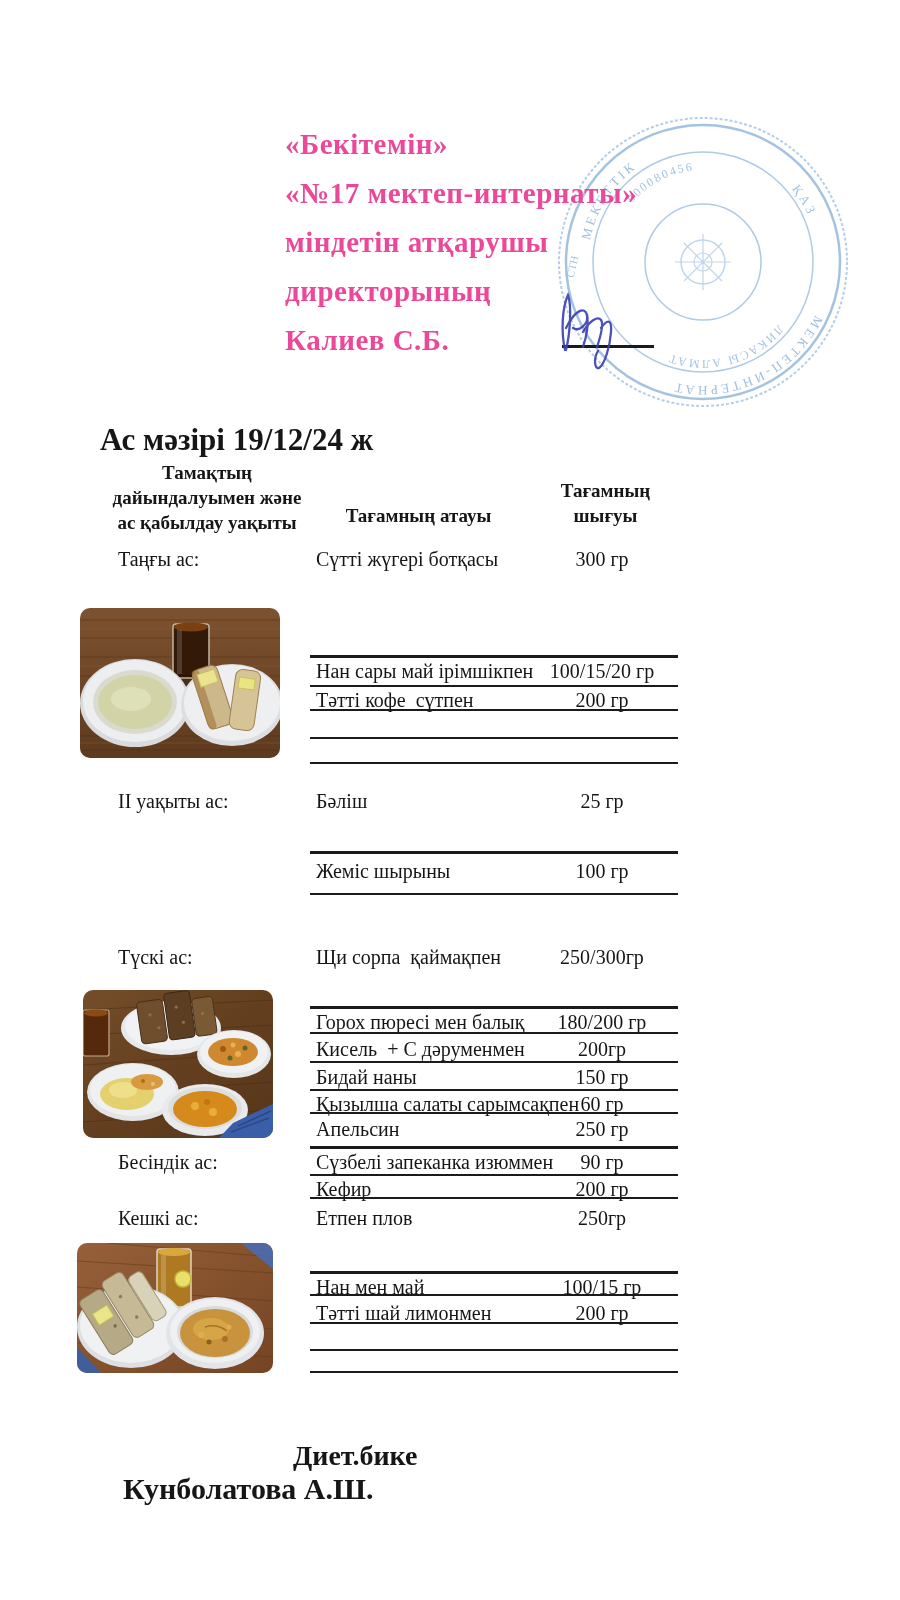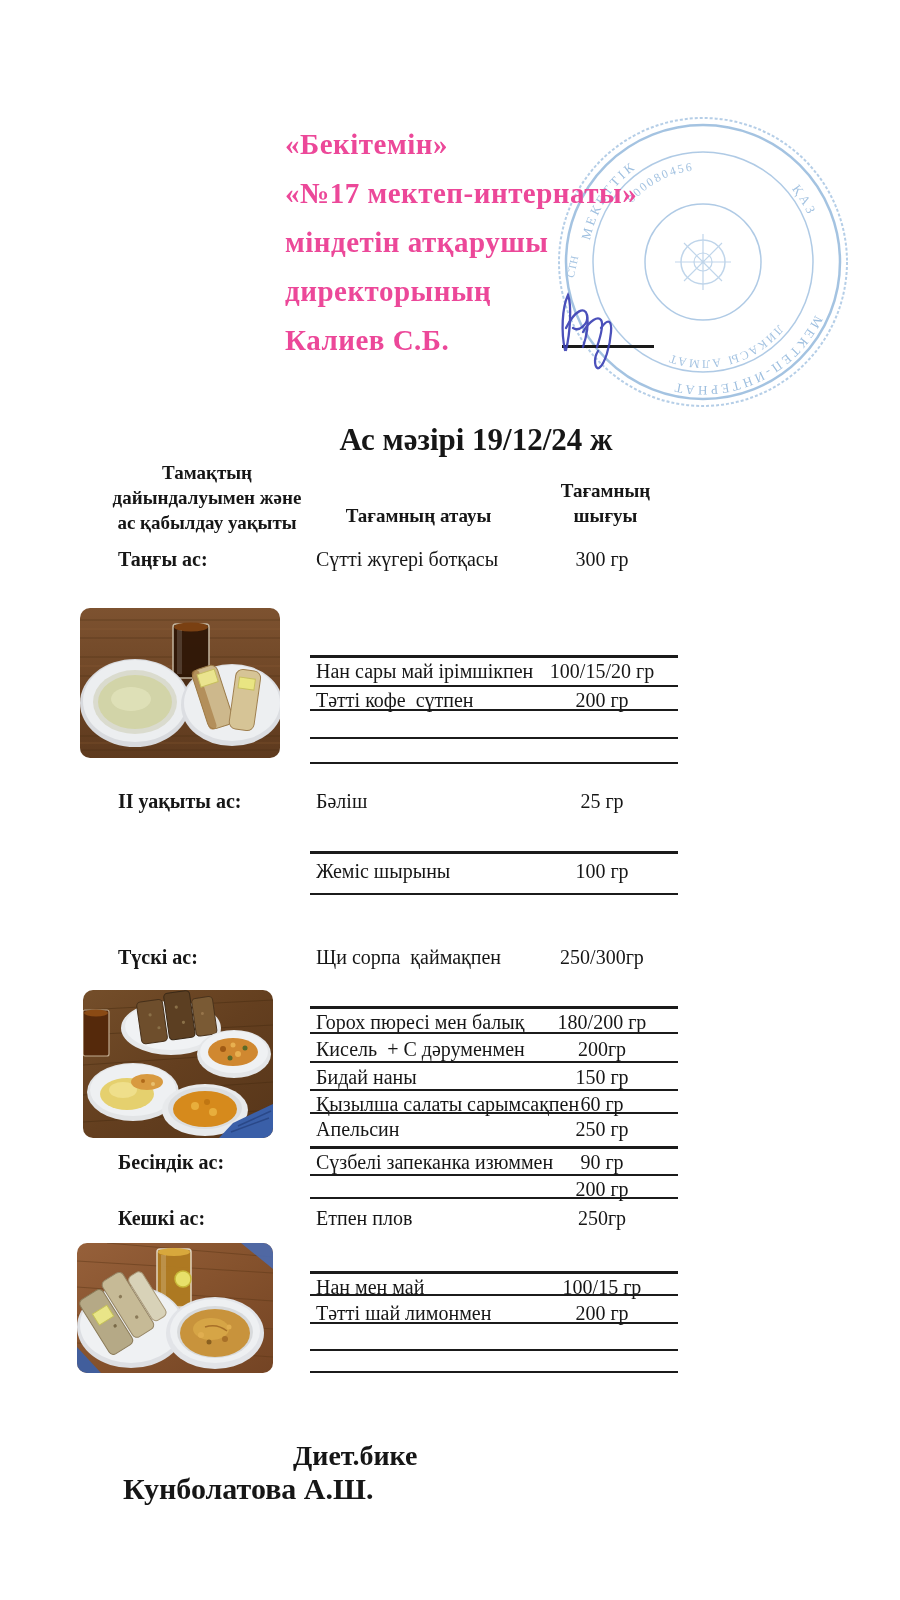--- a/index.html
+++ b/index.html
@@ -16,31 +16,31 @@
     position:absolute;top:120px;right:55px;width:560px;
     text-align:left;font-weight:bold;font-size:29px;line-height:49px;
     letter-spacing:0.5px;color:#ec4899;
   }
   .approval .line:nth-child(2){margin-right:-52px;font-family:Liberation Serif, serif;}
 
   .sig-underline{position:absolute;left:562px;top:345px;width:92px;height:3px;background:#1a1a1a;}
   .signature{position:absolute;left:548px;top:288px;width:118px;height:84px;}
 
   
-  .title{position:absolute;top:422px;left:100px;width:752px;text-align:center;
+  .title{position:absolute;top:422px;left:100px;width:752px;text-align:left;
     font-size:31px;font-weight:bold;}
 
   
   .h-col{font-weight:bold;font-size:19px;line-height:25px;text-align:center;}
   .h-col1{position:absolute;top:460px;left:92px;width:230px;}
   .h-col2{position:absolute;top:503px;left:326px;width:185px;}
   .h-col3{position:absolute;top:478px;left:523px;width:165px;}
 
   
-  .meal{position:absolute;left:118px;width:195px;font-weight:bold;font-size:20px;white-space:pre;}
+  .meal{position:absolute;left:118px;width:195px;font-weight:normal;font-size:20px;white-space:pre;}
   .dish{position:absolute;left:316px;width:265px;font-size:20px;white-space:pre;}
   .out{position:absolute;left:523px;width:158px;font-size:20px;text-align:center;white-space:pre;}
 
   
   .rule{position:absolute;left:310px;width:368px;height:2px;background:#1b1b1b;}
   .rule.thick{height:3px;}
 
   
   .photo{position:absolute;border-radius:10px;overflow:hidden;}
   .photo svg{display:block;}
@@ -168,20 +168,21 @@
   <div class="out" style="top:1093px">60 гр</div>
   <div class="rule" style="top:1112px"></div>
   <div class="dish" style="top:1118px">Апельсин</div>
   <div class="out" style="top:1118px">250 гр</div>
   <div class="rule thick" style="top:1146px"></div>
 
   <div class="meal" style="top:1151px">Бесіндік ас:</div>
   <div class="dish" style="top:1151px">Сүзбелі запеканка изюммен</div>
   <div class="out" style="top:1151px">90 гр</div>
   <div class="rule" style="top:1174px"></div>
+  <div class="dish" style="top:1178px">Кефир</div>
   <div class="out" style="top:1178px">200 гр</div>
   <div class="rule" style="top:1197px"></div>
 
   <div class="meal" style="top:1207px">Кешкі ас:</div>
   <div class="dish" style="top:1207px">Етпен плов</div>
   <div class="out" style="top:1207px">250гр</div>
 
   <div class="rule thick" style="top:1271px"></div>
   <div class="dish" style="top:1276px">Нан мен май</div>
   <div class="out" style="top:1276px">100/15 гр</div>

